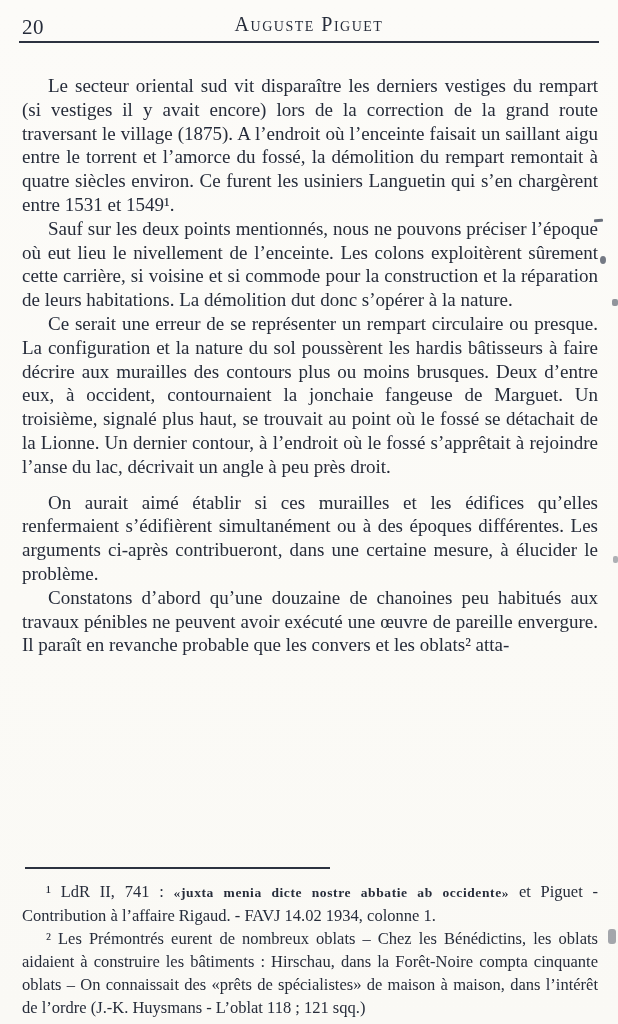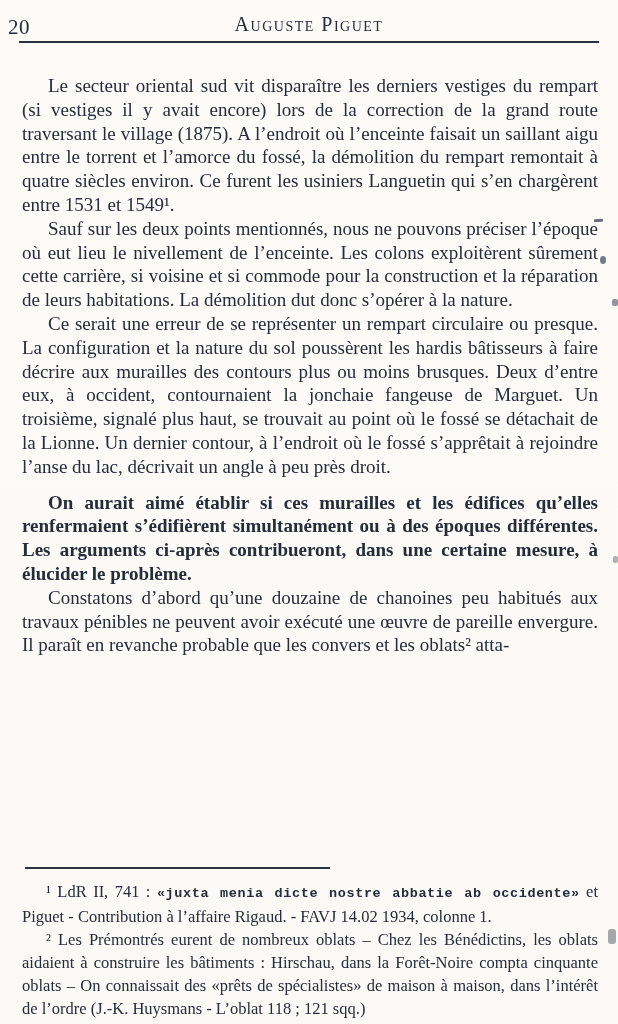--- a/index.html
+++ b/index.html
@@ -21,21 +21,21 @@
   
   .header {
     position: absolute;
     top: 13px;
     left: 0;
     right: 0;
     height: 26px;
   }
   .page-number {
     position: absolute;
-    left: 8px;
+    left: 22px;
     top: 2px;
     font-size: 21px;
     letter-spacing: 0.5px;
     font-family: Liberation Serif, serif;
   }
   .running-title {
     position: absolute;
     left: 0;
     right: 0;
     top: 0;
@@ -61,21 +61,21 @@
     right: 20px;
     font-size: 19px;
     line-height: 23.8px;
     text-align: justify;
   }
   .para {
     margin: 0;
     text-indent: 26px;
   }
   .para.no-indent { text-indent: 0; }
-  .para.gap-md { margin-top: 12px; font-weight: bold; }
+  .para.gap-md { margin-top: 12px; }
   .para.gap-sm { }
 
   
   .footnotes {
     position: absolute;
     top: 867px;
     left: 22px;
     right: 20px;
   }
   .footnote-rule {
@@ -87,21 +87,21 @@
     margin-bottom: 11px;
   }
   .footnote {
     margin: 0;
     font-size: 16.5px;
     line-height: 23px;
     text-align: justify;
     text-indent: 24px;
   }
   .fn-mono {
-    font-family: Liberation Mono, monospace;
+    font-family: Liberation Serif, serif;
     font-size: 13.5px;
     letter-spacing: 0.6px;
     font-weight: 600;
   }
 
   
   .artifact {
     position: absolute;
     background: #3a4152;
   }

